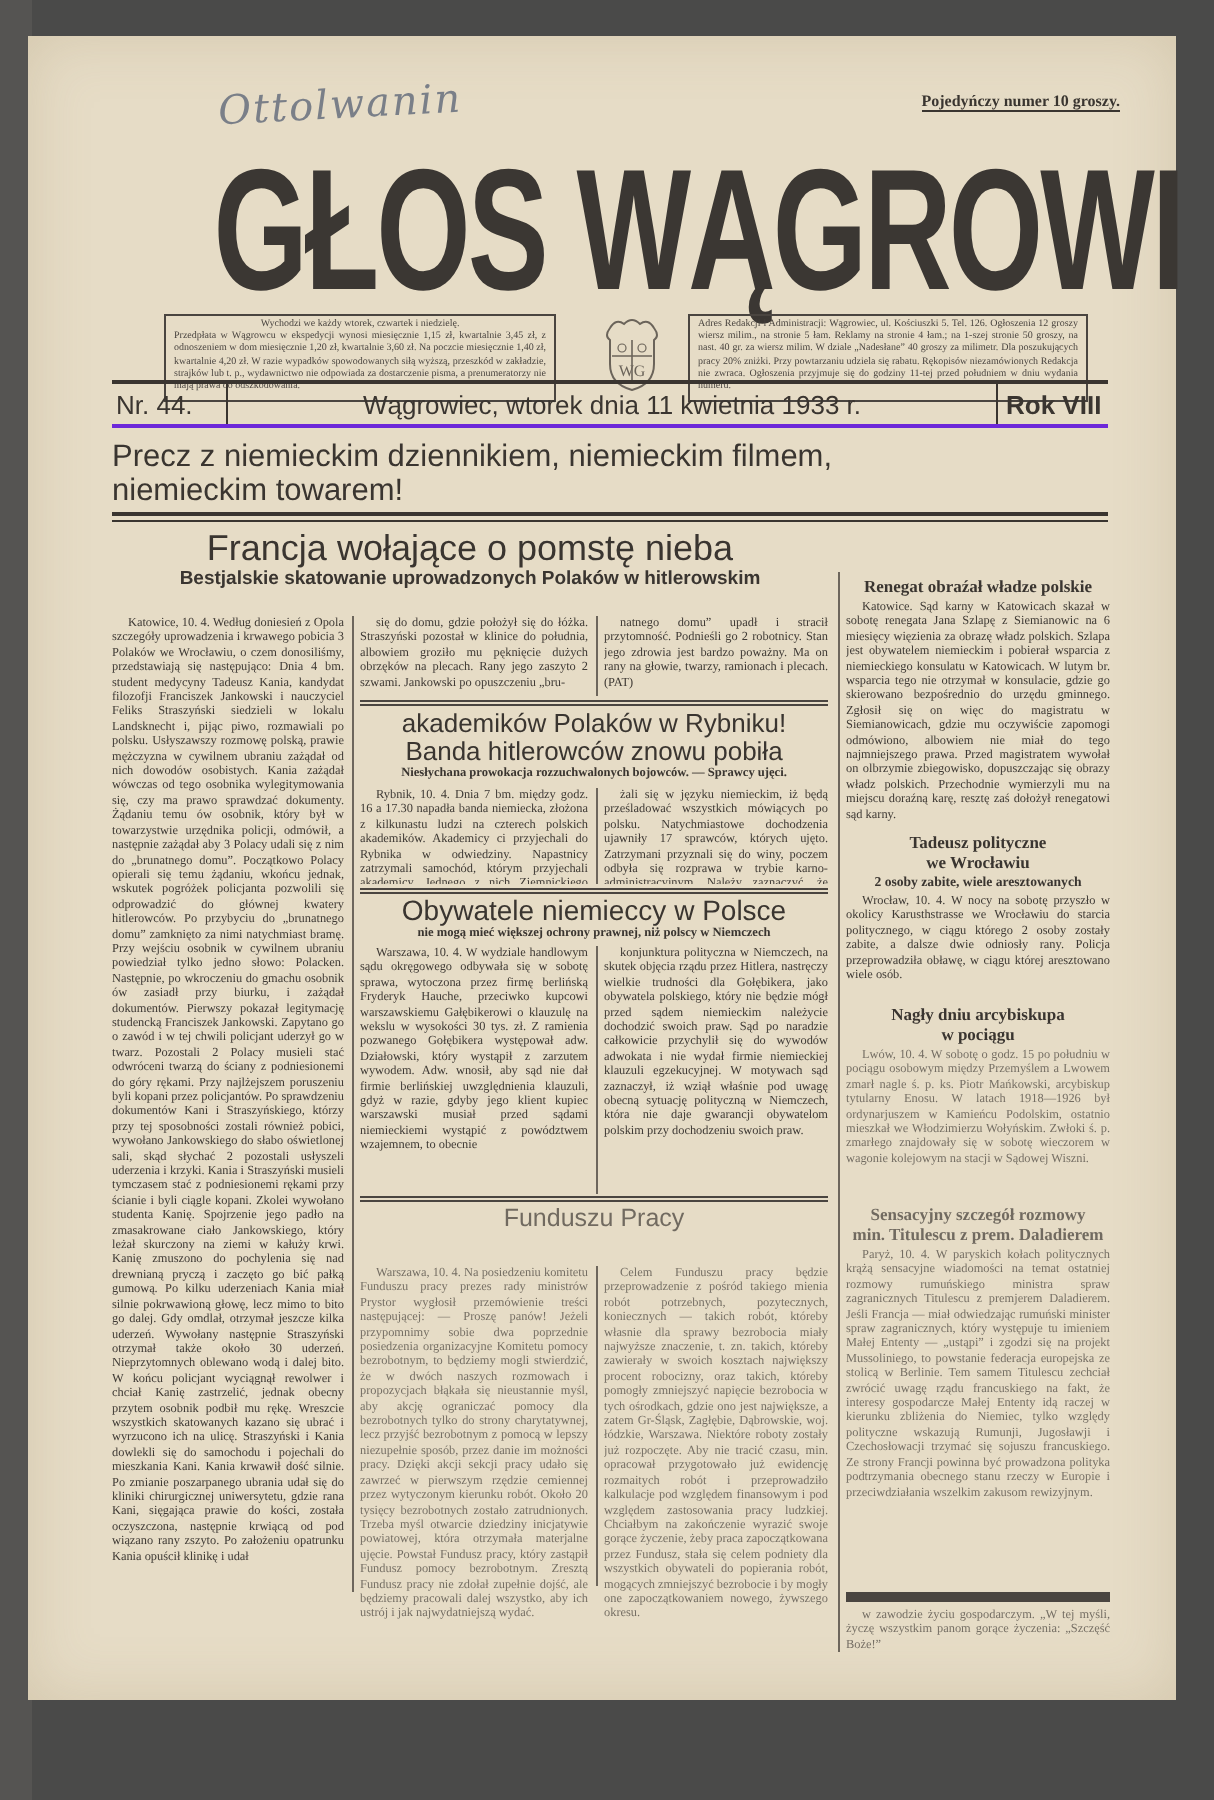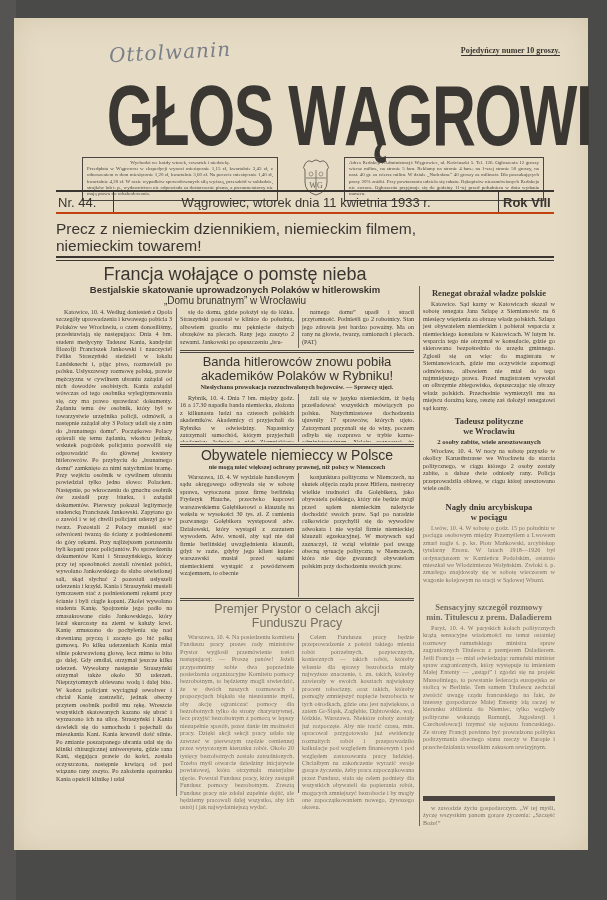--- a/index.html
+++ b/index.html
@@ -36,21 +36,21 @@
   .info-left { left: 68px; top: 139px; width: 196px; height: 44px; }
   .info-right { left: 330px; top: 139px; width: 200px; height: 44px; }
   .info-box .center-line { text-align: center; display: block; }
 
   .crest {
     position: absolute; left: 286px; top: 140px; width: 32px; height: 38px;
   }
 
   .dateline {
     position: absolute; left: 56px; top: 192px; width: 484px; height: 24px;
-    border-top: 2px solid #3a3530; border-bottom: 2px solid #c2410c;
+    border-top: 2px solid #3a3530; border-bottom: 2px solid #6d28d9;
     display: flex; align-items: center; font-family: "Liberation Sans", sans-serif;
   }
   .dateline .nr { width: 58px; font-size: 13px; padding-left: 2px; border-right: 1px solid #3a3530; height: 100%; display: flex; align-items: center; }
   .dateline .date { flex: 1; text-align: center; font-size: 13px; }
   .dateline .rok { width: 56px; font-size: 13px; border-left: 1px solid #3a3530; height: 100%; display: flex; align-items: center; padding-left: 4px; font-weight: bold; }
 
   .slogan {
     position: absolute; left: 56px; top: 218px; width: 484px; height: 40px;
     text-align: left; font-family: "Liberation Sans", sans-serif;
     font-size: 15.5px; line-height: 17px; color: #3a3530; padding-top: 2px;
@@ -122,40 +122,39 @@
   <div class="slogan" style="left:42px; top:200px; width:498px;">
     <div>Precz z niemieckim dziennikiem, niemieckim filmem,</div>
     <div>niemieckim towarem!</div>
   </div>
   <div class="slogan-rule" style="left:42px; top:238px; width:498px;"></div>
   <div class="slogan-rule2" style="left:42px; top:242px; width:498px;"></div>
 
   <div class="article-head" style="left:42px; top:246px; width:358px;">
     <div class="h-big">Francja wołające o pomstę nieba</div>
     <div class="h-sub">Bestjalskie skatowanie uprowadzonych Polaków w hitlerowskim</div>
-    <div class="h-sub2">„Domu brunatnym” w Wrocławiu</div>
   </div>
 
   <div class="col-text" style="left:42px; top:290px; width:116px; height:486px;">
     <p>Katowice, 10. 4. Według doniesień z Opola szczegóły uprowadzenia i krwawego pobicia 3 Polaków we Wrocławiu, o czem donosiliśmy, przedstawiają się następująco: Dnia 4 bm. student medycyny Tadeusz Kania, kandydat filozofji Franciszek Jankowski i nauczyciel Feliks Straszyński siedzieli w lokalu Landsknecht i, pijąc piwo, rozmawiali po polsku. Usłyszawszy rozmowę polską, prawie mężczyzna w cywilnem ubraniu zażądał od nich dowodów osobistych. Kania zażądał wówczas od tego osobnika wylegitymowania się, czy ma prawo sprawdzać dokumenty. Żądaniu temu ów osobnik, który był w towarzystwie urzędnika policji, odmówił, a następnie zażądał aby 3 Polacy udali się z nim do „brunatnego domu”. Początkowo Polacy opierali się temu żądaniu, wkońcu jednak, wskutek pogróżek policjanta pozwolili się odprowadzić do głównej kwatery hitlerowców. Po przybyciu do „brunatnego domu” zamknięto za nimi natychmiast bramę. Przy wejściu osobnik w cywilnem ubraniu powiedział tylko jedno słowo: Polacken. Następnie, po wkroczeniu do gmachu osobnik ów zasiadł przy biurku, i zażądał dokumentów. Pierwszy pokazał legitymację studencką Franciszek Jankowski. Zapytano go o zawód i w tej chwili policjant uderzył go w twarz. Pozostali 2 Polacy musieli stać odwróceni twarzą do ściany z podniesionemi do góry rękami. Przy najlżejszem poruszeniu byli kopani przez policjantów. Po sprawdzeniu dokumentów Kani i Straszyńskiego, którzy przy tej sposobności zostali również pobici, wywołano Jankowskiego do słabo oświetlonej sali, skąd słychać 2 pozostali usłyszeli uderzenia i krzyki. Kania i Straszyński musieli tymczasem stać z podniesionemi rękami przy ścianie i byli ciągle kopani. Zkolei wywołano studenta Kanię. Spojrzenie jego padło na zmasakrowane ciało Jankowskiego, który leżał skurczony na ziemi w kałuży krwi. Kanię zmuszono do pochylenia się nad drewnianą pryczą i zaczęto go bić pałką gumową. Po kilku uderzeniach Kania miał silnie pokrwawioną głowę, lecz mimo to bito go dalej. Gdy omdlał, otrzymał jeszcze kilka uderzeń. Wywołany następnie Straszyński otrzymał także około 30 uderzeń. Nieprzytomnych oblewano wodą i dalej bito. W końcu policjant wyciągnął rewolwer i chciał Kanię zastrzelić, jednak obecny przytem osobnik podbił mu rękę. Wreszcie wszystkich skatowanych kazano się ubrać i wyrzucono ich na ulicę. Straszyński i Kania dowlekli się do samochodu i pojechali do mieszkania Kani. Kania krwawił dość silnie. Po zmianie poszarpanego ubrania udał się do kliniki chirurgicznej uniwersytetu, gdzie rana Kani, sięgająca prawie do kości, została oczyszczona, następnie krwiącą od pod wiązano rany zszyto. Po założeniu opatrunku Kania opuścił klinikę i udał</p>
   </div>
   <div class="col-divider" style="left:162px; top:290px; height:488px;"></div>
 
   <div class="col-text" style="left:166px; top:290px; width:114px; height:40px;">
     <p>się do domu, gdzie położył się do łóżka. Straszyński pozostał w klinice do południa, albowiem groziło mu pęknięcie dużych obrzęków na plecach. Rany jego zaszyto 2 szwami. Jankowski po opuszczeniu „bru-</p>
   </div>
   <div class="col-divider" style="left:284px; top:290px; height:40px;"></div>
   <div class="col-text" style="left:288px; top:290px; width:112px; height:40px;">
     <p>natnego domu” upadł i stracił przytomność. Podnieśli go 2 robotnicy. Stan jego zdrowia jest bardzo poważny. Ma on rany na głowie, twarzy, ramionach i plecach. (PAT)</p>
   </div>
   <div class="rule-double" style="left:166px; top:332px; width:234px;"></div>
 
   <div class="article-head" style="left:166px; top:337px; width:234px;">
+    <div style="font-size:13px; line-height:14px;">akademików Polaków w Rybniku!</div>
     <div style="font-size:13px; line-height:14px;">Banda hitlerowców znowu pobiła</div>
-    <div style="font-size:13px; line-height:14px;">akademików Polaków w Rybniku!</div>
     <div style="font-size:6.3px; line-height:8px; font-weight:bold; font-family:'Liberation Serif',serif;">Niesłychana prowokacja rozzuchwalonych bojowców. — Sprawcy ujęci.</div>
   </div>
   <div class="col-text" style="left:166px; top:376px; width:114px; height:48px;">
     <p>Rybnik, 10. 4. Dnia 7 bm. między godz. 16 a 17.30 napadła banda niemiecka, złożona z kilkunastu ludzi na czterech polskich akademików. Akademicy ci przyjechali do Rybnika w odwiedziny. Napastnicy zatrzymali samochód, którym przyjechali akademicy. Jednego z nich Ziemnickiego poranili, wykrzykując przytem prowokacyjnie: Heil Hitler! Precz z Polską! Odgra-</p>
   </div>
   <div class="col-divider" style="left:284px; top:376px; height:48px;"></div>
   <div class="col-text" style="left:288px; top:376px; width:112px; height:48px;">
     <p>żali się w języku niemieckim, iż będą prześladować wszystkich mówiących po polsku. Natychmiastowe dochodzenia ujawniły 17 sprawców, których ujęto. Zatrzymani przyznali się do winy, poczem odbyła się rozprawa w trybie karno-administracyjnym. Należy zaznaczyć, że wypadek powyższy jest już drugim z rzędu, jaki w bieżącym tygodniu miał miejsce.</p>
   </div>
   <div class="rule-double" style="left:166px; top:426px; width:234px;"></div>
@@ -167,21 +166,20 @@
   <div class="col-text" style="left:166px; top:455px; width:114px; height:124px;">
     <p>Warszawa, 10. 4. W wydziale handlowym sądu okręgowego odbywała się w sobotę sprawa, wytoczona przez firmę berlińską Fryderyk Hauche, przeciwko kupcowi warszawskiemu Gałębikerowi o klauzulę na wekslu w wysokości 30 tys. zł. Z ramienia pozwanego Gołębikera występował adw. Działowski, który wystąpił z zarzutem wywodem. Adw. wnosił, aby sąd nie dał firmie berlińskiej uwzględnienia klauzuli, gdyż w razie, gdyby jego klient kupiec warszawski musiał przed sądami niemieckiemi wystąpić z powództwem wzajemnem, to obecnie</p>
   </div>
   <div class="col-divider" style="left:284px; top:455px; height:124px;"></div>
   <div class="col-text" style="left:288px; top:455px; width:112px; height:124px;">
     <p>konjunktura polityczna w Niemczech, na skutek objęcia rządu przez Hitlera, nastręczy wielkie trudności dla Gołębikera, jako obywatela polskiego, który nie będzie mógł przed sądem niemieckim należycie dochodzić swoich praw. Sąd po naradzie całkowicie przychylił się do wywodów adwokata i nie wydał firmie niemieckiej klauzuli egzekucyjnej. W motywach sąd zaznaczył, iż wziął właśnie pod uwagę obecną sytuację polityczną w Niemczech, która nie daje gwarancji obywatelom polskim przy dochodzeniu swoich praw.</p>
   </div>
   <div class="rule-double" style="left:166px; top:580px; width:234px;"></div>
 
   <div class="article-head faded" style="left:166px; top:584px; width:234px;">
-    <div style="font-size:12.5px; line-height:14px;">Premjer Prystor o celach akcji</div>
     <div style="font-size:12.5px; line-height:14px;">Funduszu Pracy</div>
   </div>
   <div class="col-text faded" style="left:166px; top:615px; width:114px; height:208px;">
     <p>Warszawa, 10. 4. Na posiedzeniu komitetu Funduszu pracy prezes rady ministrów Prystor wygłosił przemówienie treści następującej: — Proszę panów! Jeżeli przypomnimy sobie dwa poprzednie posiedzenia organizacyjne Komitetu pomocy bezrobotnym, to będziemy mogli stwierdzić, że w dwóch naszych rozmowach i propozycjach błąkała się nieustannie myśl, aby akcję ograniczać pomocy dla bezrobotnych tylko do strony charytatywnej, lecz przyjść bezrobotnym z pomocą w lepszy niezupełnie sposób, przez danie im możności pracy. Dzięki akcji sekcji pracy udało się zawrzeć w pierwszym rzędzie cemiennej przez wytyczonym kierunku robót. Około 20 tysięcy bezrobotnych zostało zatrudnionych. Trzeba myśl otwarcie dziedziny inicjatywie powiatowej, która otrzymała materjalne ujęcie. Powstał Fundusz pracy, który zastąpił Fundusz pomocy bezrobotnym. Zresztą Fundusz pracy nie zdołał zupełnie dojść, ale będziemy pracowali dalej wszystko, aby ich ustrój i jak najwydatniejszą wydać.</p>
   </div>
   <div class="col-divider" style="left:284px; top:615px; height:160px;"></div>
   <div class="col-text faded" style="left:288px; top:615px; width:112px; height:208px;">
     <p>Celem Funduszu pracy będzie przeprowadzenie z pośród takiego mienia robót potrzebnych, pozytecznych, koniecznych — takich robót, któreby własnie dla sprawy bezrobocia miały najwyższe znaczenie, t. zn. takich, któreby zawierały w swoich kosztach największy procent robocizny, oraz takich, któreby pomogły zmniejszyć napięcie bezrobocia w tych ośrodkach, gdzie ono jest największe, a zatem Gr-Śląsk, Zagłębie, Dąbrowskie, woj. łódzkie, Warszawa. Niektóre roboty zostały już rozpoczęte. Aby nie tracić czasu, min. opracował przygotowało już ewidencję rozmaitych robót i przeprowadziło kalkulacje pod względem finansowym i pod względem zastosowania pracy ludzkiej. Chciałbym na zakończenie wyrazić swoje gorące życzenie, żeby praca zapoczątkowana przez Fundusz, stała się celem podniety dla wszystkich obywateli do popierania robót, mogących zmniejszyć bezrobocie i by mogły one zapoczątkowaniem nowego, żywszego okresu.</p>
   </div>
 

